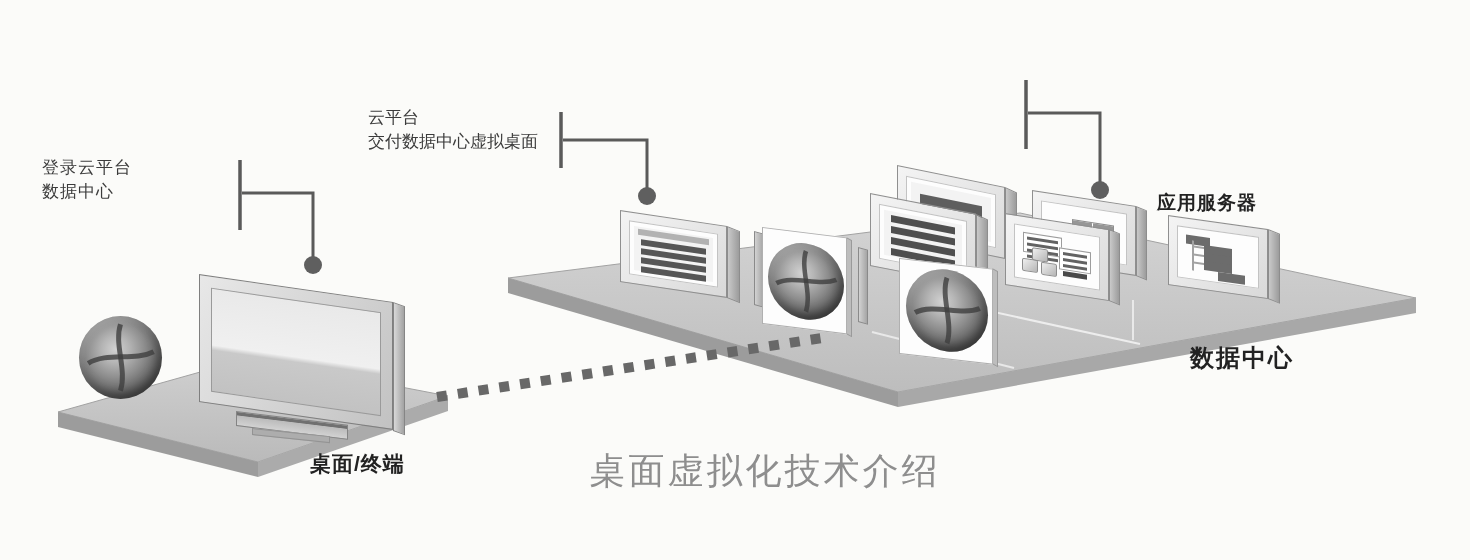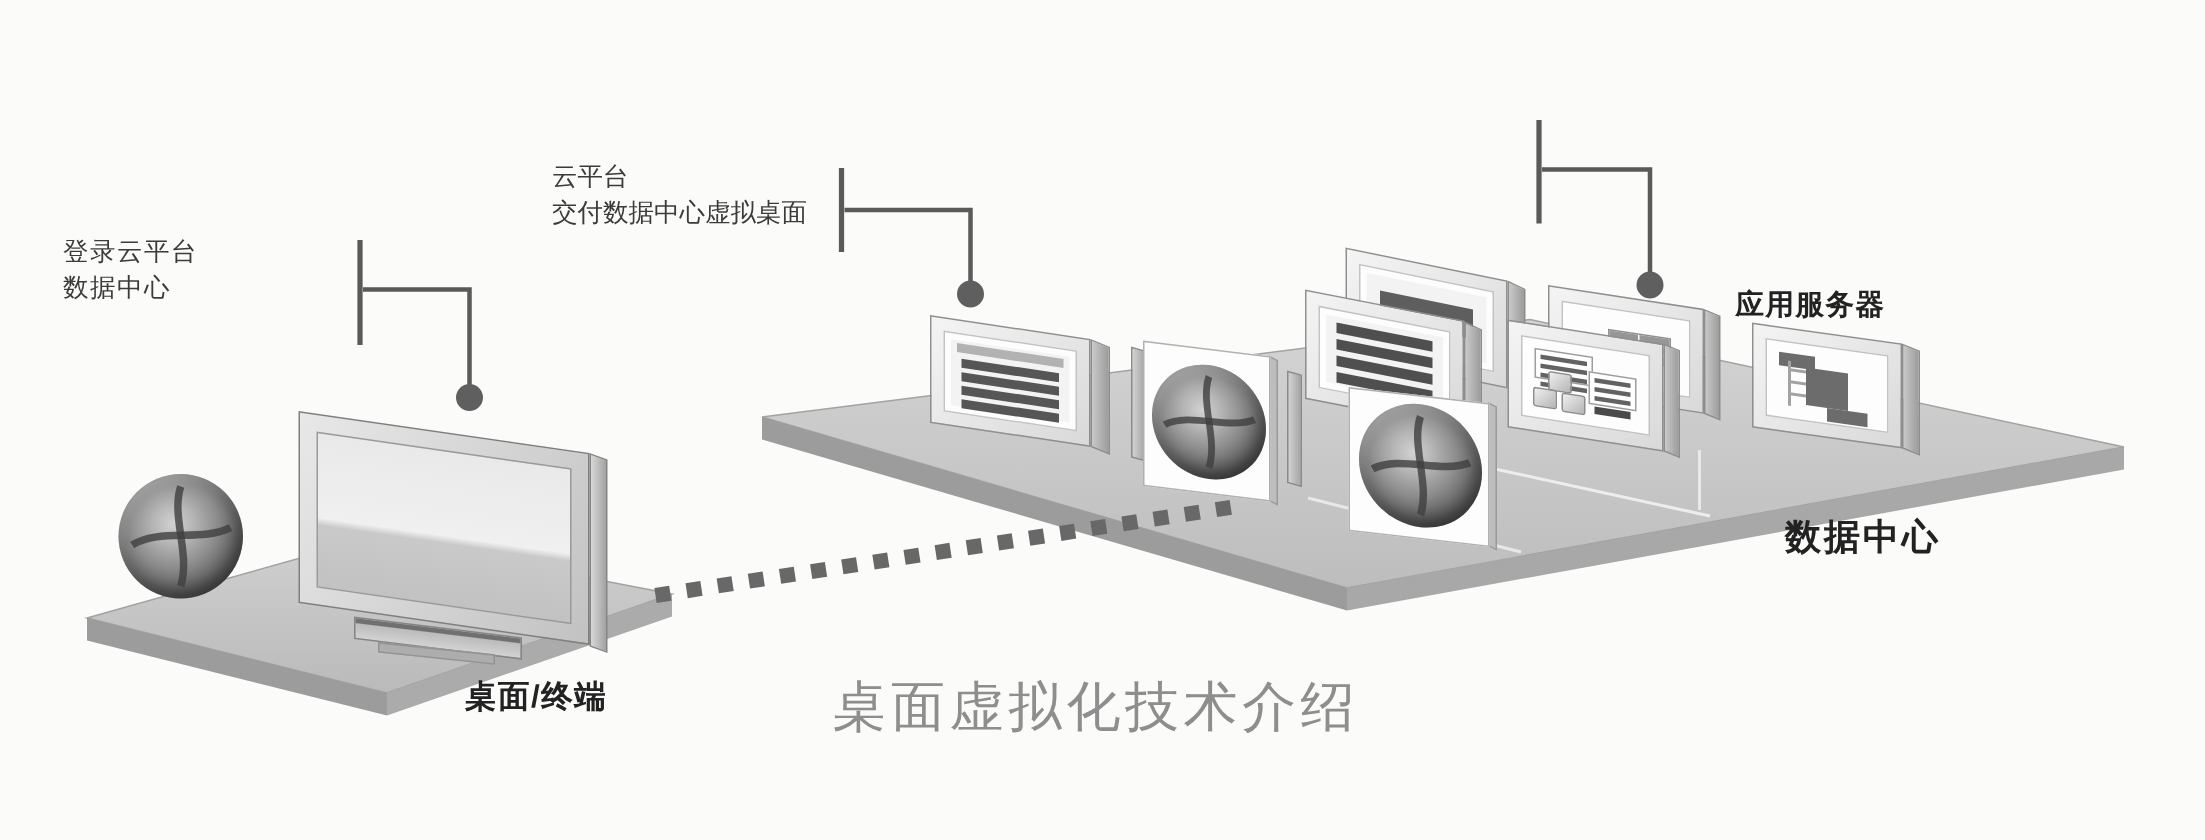--- a/index.html
+++ b/index.html
@@ -64,21 +64,21 @@
   .cube{position:absolute;width:16px;height:13px;background:linear-gradient(135deg,#efefef,#b5b5b5);border:1px solid #8d8d8d;border-radius:2px;}
 
   .troot{position:absolute;left:10%;top:13%;width:30%;height:9px;background:#6c6c6c;}
   .tspine{position:absolute;left:17%;top:23%;width:2px;height:60%;background:#a2a2a2;}
   .tconn{position:absolute;left:18%;width:14%;height:2px;background:#a2a2a2;}
   .tbarH{position:absolute;left:32%;width:36%;height:9px;background:#6c6c6c;}
 
   
   .callout{position:absolute;color:#3b3b3b;font-size:17px;line-height:24px;letter-spacing:1px;}
   .zone{position:absolute;color:#222;font-weight:bold;letter-spacing:1px;}
-  .title{position:absolute;left:555px;top:447px;width:420px;text-align:left;
+  .title{position:absolute;left:555px;top:447px;width:420px;text-align:center;
          color:#8e8e8e;font-size:36px;letter-spacing:3px;
          font-family:"Liberation Serif", serif;}
 </style>
 </head>
 <body>
 
 <div id="stage">
 
   <svg class="scene" viewBox="0 0 1470 560">
     <defs>

